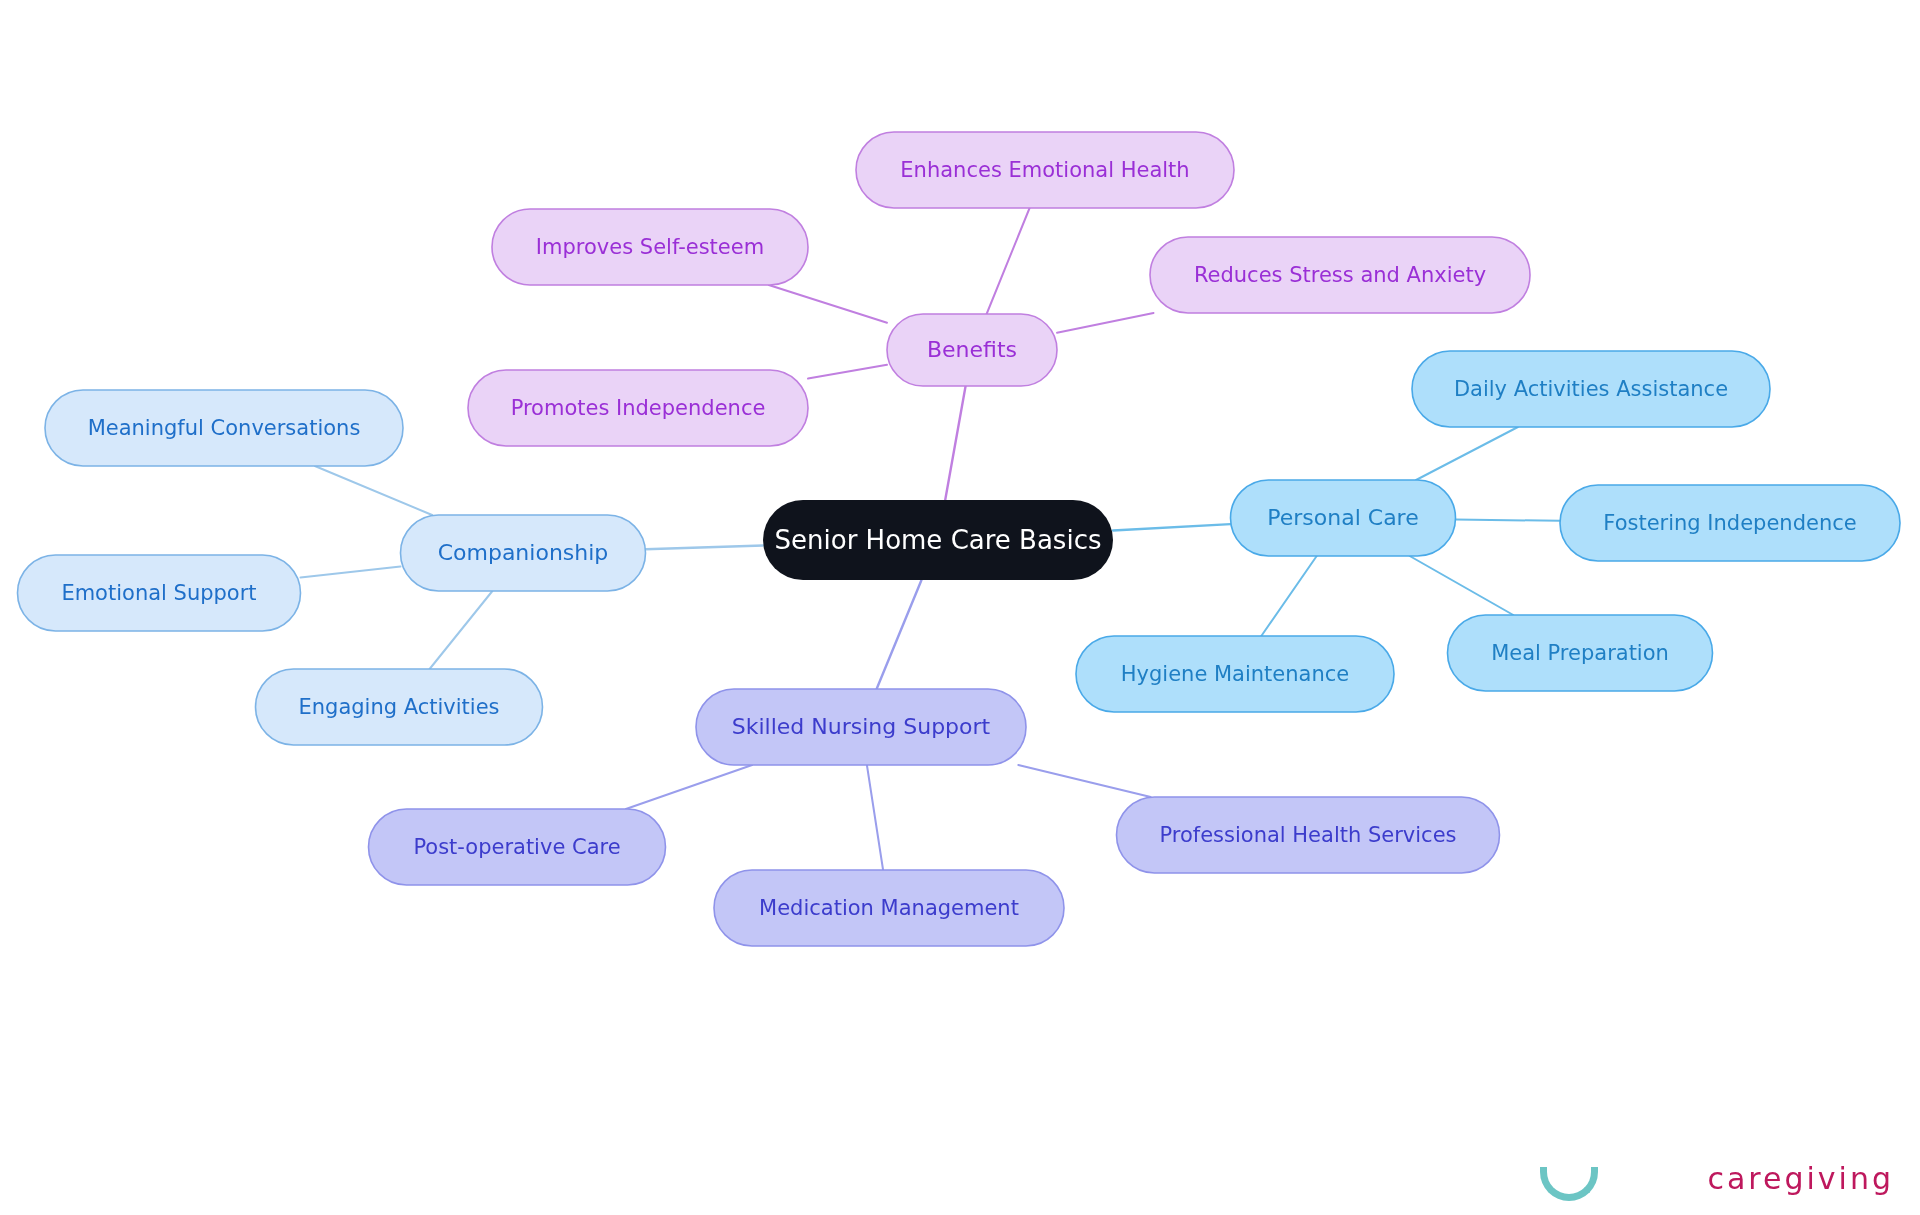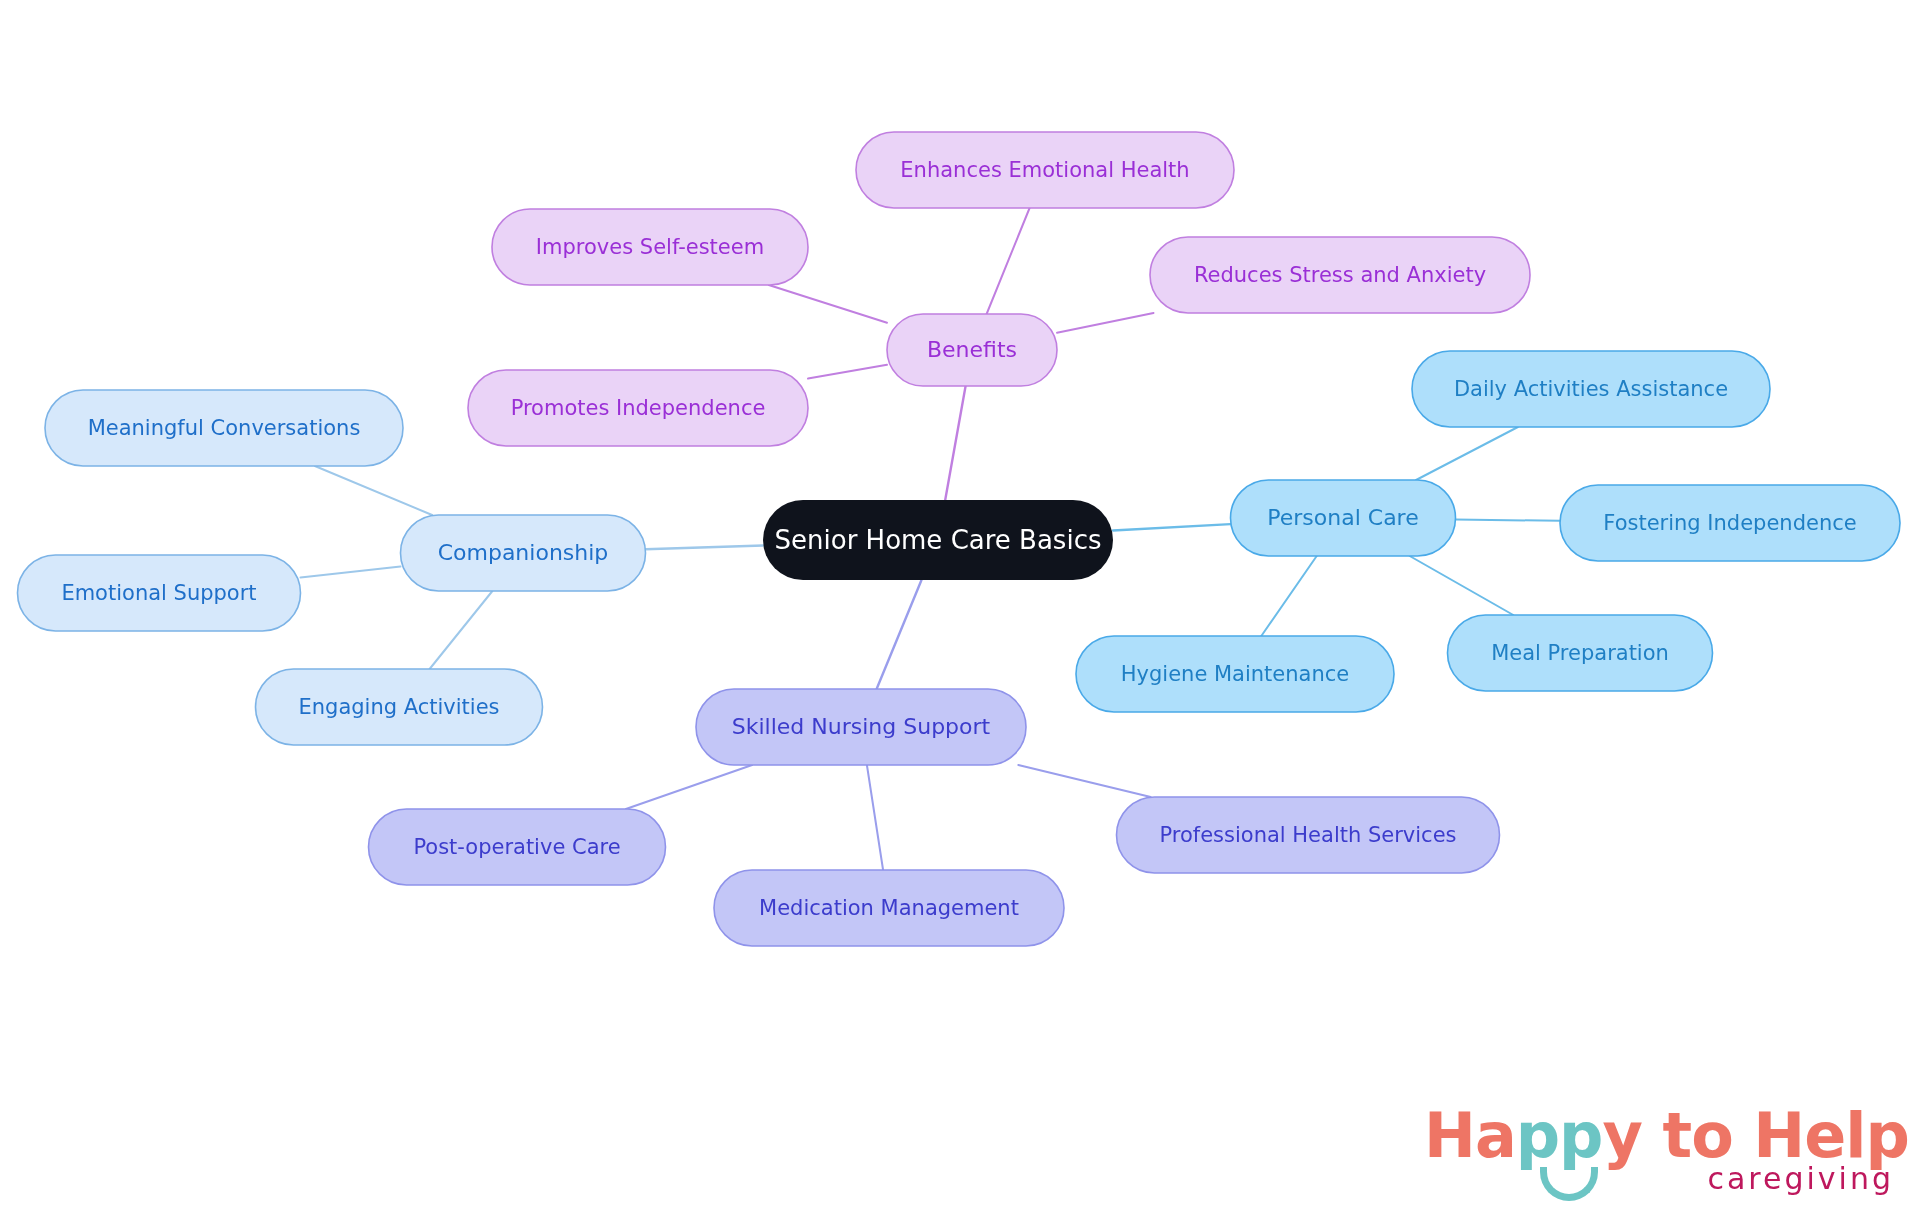--- a/index.html
+++ b/index.html
@@ -192,19 +192,16 @@
           <text x="1308.0" y="836.0" fill="#3c3ccc" font-size="21" class="node-label">Professional Health Services</text>
         </g>
         <g>
           <rect x="763.0" y="500.0" width="350" height="80" rx="40.0" ry="40.0" fill="#0f131c" class="central-rect"></rect>
           <text x="938.0" y="541.0" fill="#ffffff" font-size="26" class="node-label central-label">Senior Home Care Basics</text>
         </g>
       </g>
   </svg>
 
   <div id="brand-logo">
-    <div class="logo-word">
-      <span class="logo-happy-a">Ha</span><span class="logo-pp">pp</span><span class="logo-rest">y to Help</span>
-    </div>
     <div class="logo-smile"></div>
     <div class="logo-sub">caregiving</div>
   </div>
 </div>
 
 </body></html>

